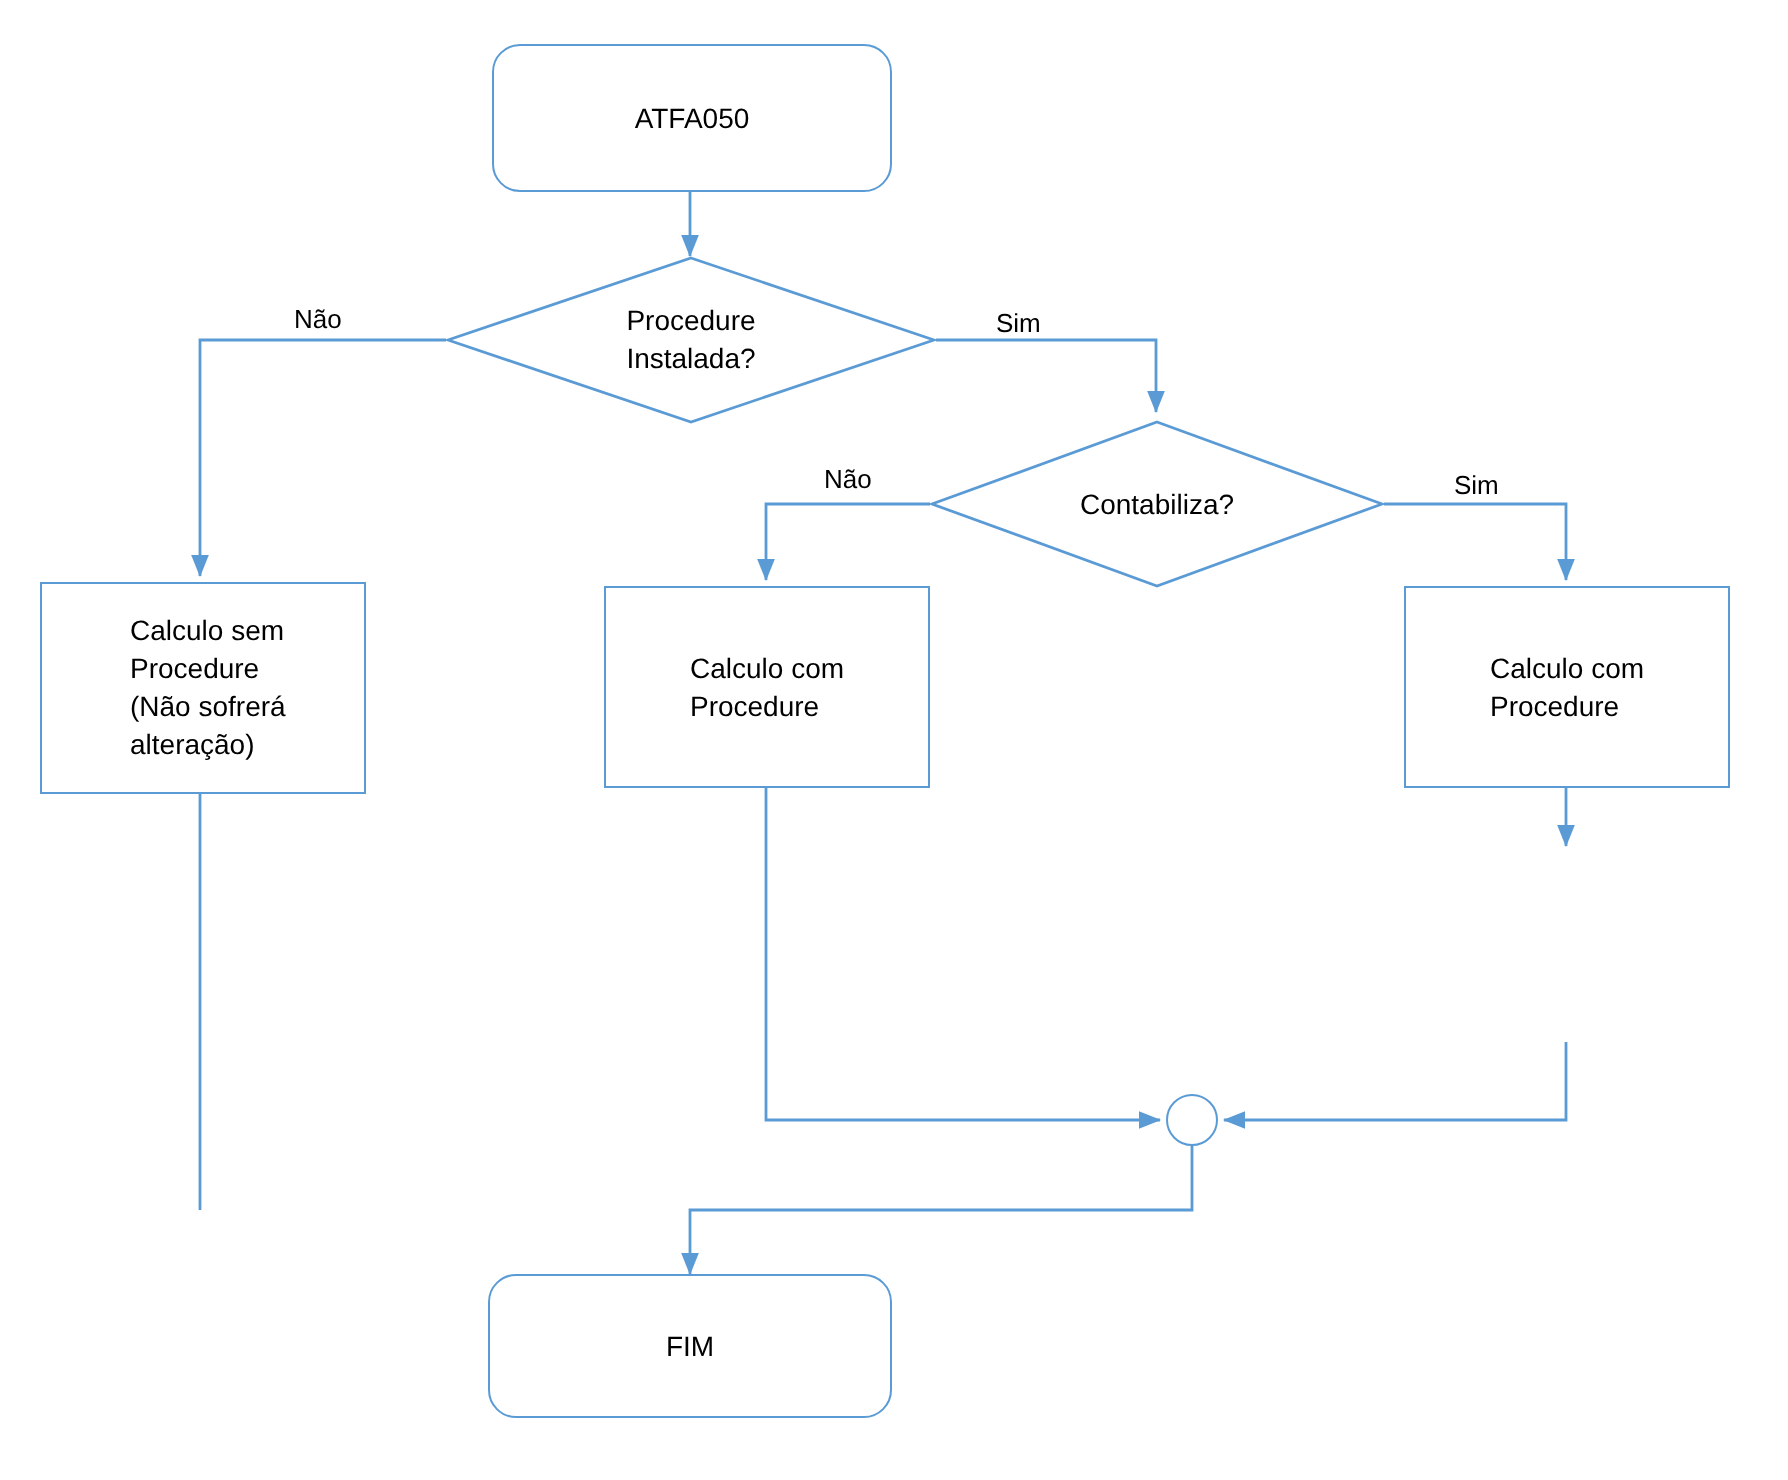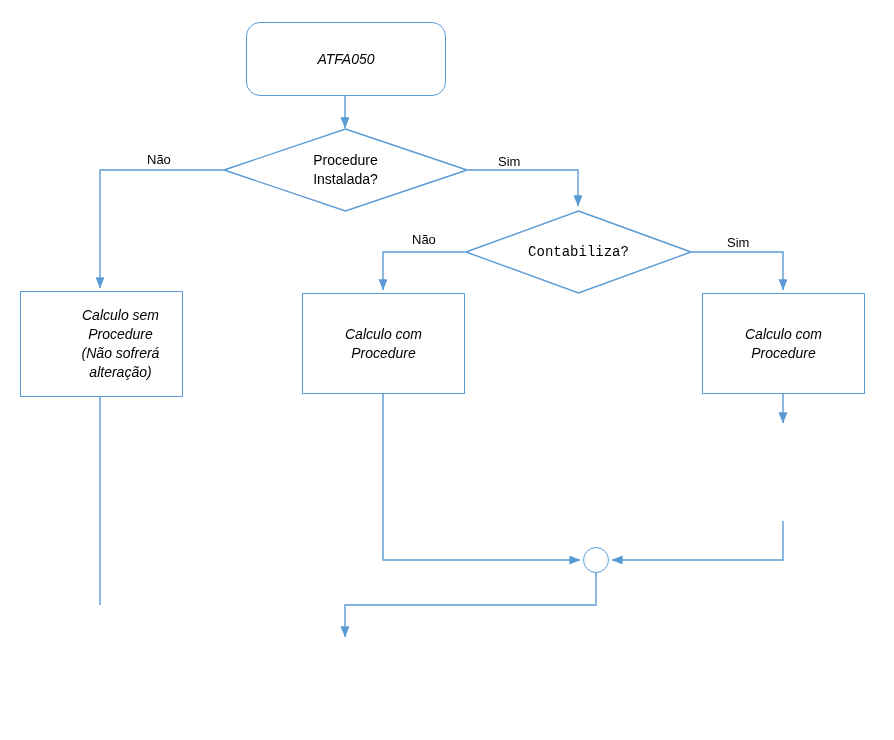--- a/index.html
+++ b/index.html
@@ -18,27 +18,26 @@
     overflow: hidden;
   }
   .node {
     position: absolute;
     box-sizing: border-box;
     border: 1px solid #5b9bd5;
     background: #ffffff;
     display: flex;
     align-items: center;
     justify-content: center;
-    text-align: center;
+    text-align: left;
     color: #000000;
     font-size: 14px;
     line-height: 1.35;
     padding: 4px 6px;
     white-space: pre-line;
-    font-style: italic;
   }
   .terminator {
     border-radius: 14px;
   }
   .decision {
     position: absolute;
     display: flex;
     align-items: center;
     justify-content: center;
     text-align: center;
@@ -123,21 +122,21 @@
   </div>
 
   <div class="decision" style="left:223px; top:128px; width:245px; height:84px;">
     <svg class="diamond-svg" width="245" height="84" viewBox="0 0 245 84">
       <polygon points="122.5,1 244,42 122.5,83 1,42" fill="#ffffff" stroke="#5b9bd5" stroke-width="1.4"></polygon>
     </svg>
     <span class="dlabel">Procedure
 Instalada?</span>
   </div>
 
-  <div class="decision" style="left:465px; top:210px; width:227px; height:84px;font-family:Liberation Mono, monospace;">
+  <div class="decision" style="left:465px; top:210px; width:227px; height:84px;">
     <svg class="diamond-svg" width="227" height="84" viewBox="0 0 227 84">
       <polygon points="113.5,1 226,42 113.5,83 1,42" fill="#ffffff" stroke="#5b9bd5" stroke-width="1.4"></polygon>
     </svg>
     <span class="dlabel">Contabiliza?</span>
   </div>
 
   <div class="node" style="left:20px; top:291px; width:163px; height:106px;padding-left:44px;">
     <span>Calculo sem Procedure
 (Não sofrerá
 alteração)</span>
@@ -149,19 +148,22 @@
   </div>
 
   <div class="node" style="left:702px; top:293px; width:163px; height:101px;">
     <span>Calculo com
 Procedure</span>
   </div>
 
 
   <div class="connector-circle" style="left:583px; top:547px; width:26px; height:26px;"></div>
 
+  <div class="node terminator" style="left:244px; top:637px; width:202px; height:72px;">
+    <span>FIM</span>
+  </div>
 
   <div class="edge-label" style="left:147px; top:152px;">Não</div>
   <div class="edge-label" style="left:498px; top:154px;">Sim</div>
   <div class="edge-label" style="left:412px; top:232px;">Não</div>
   <div class="edge-label" style="left:727px; top:235px;">Sim</div>
 
 </div>
 
 </body></html>

